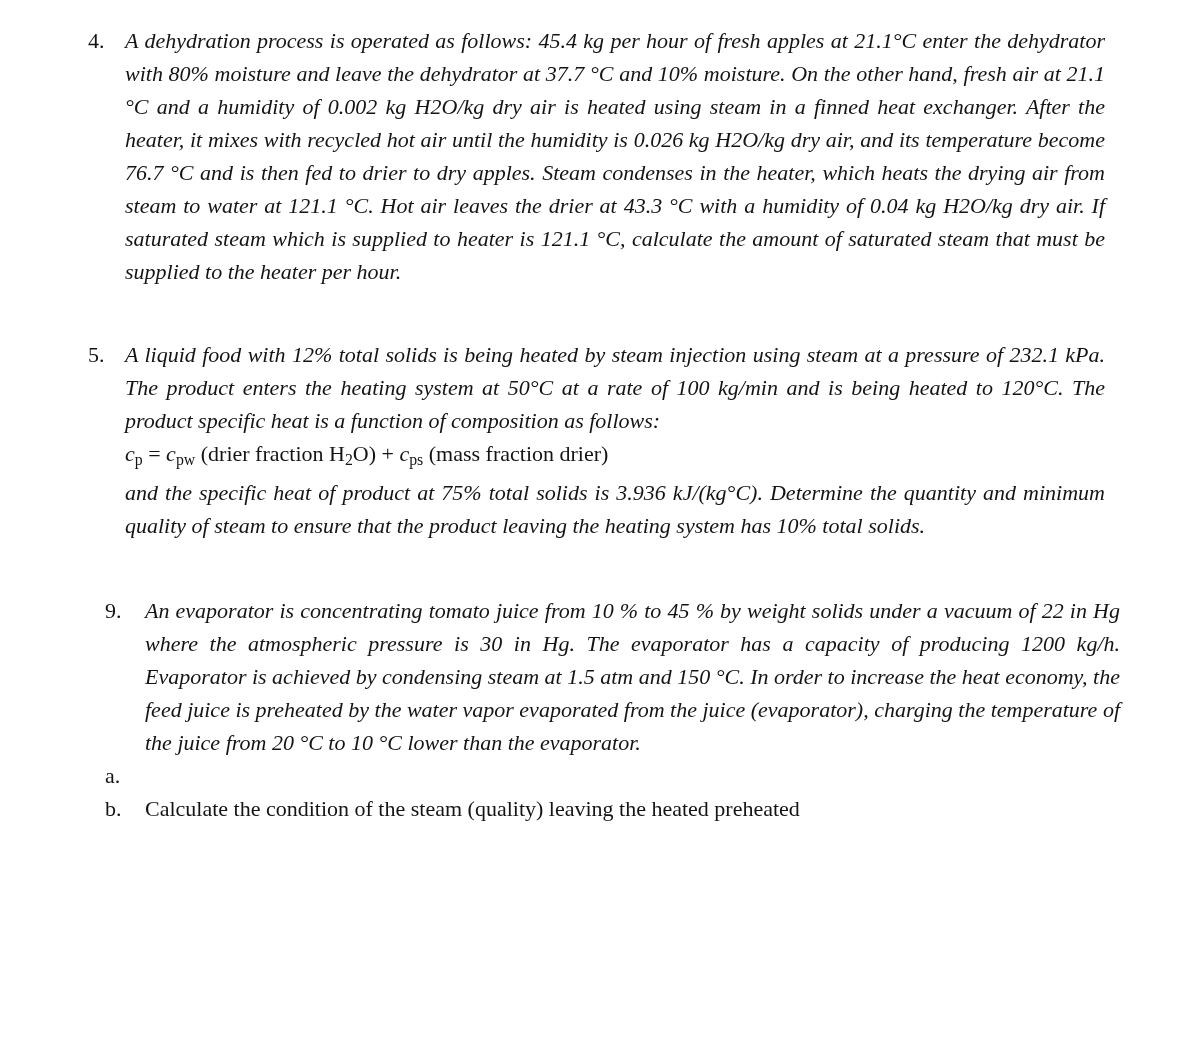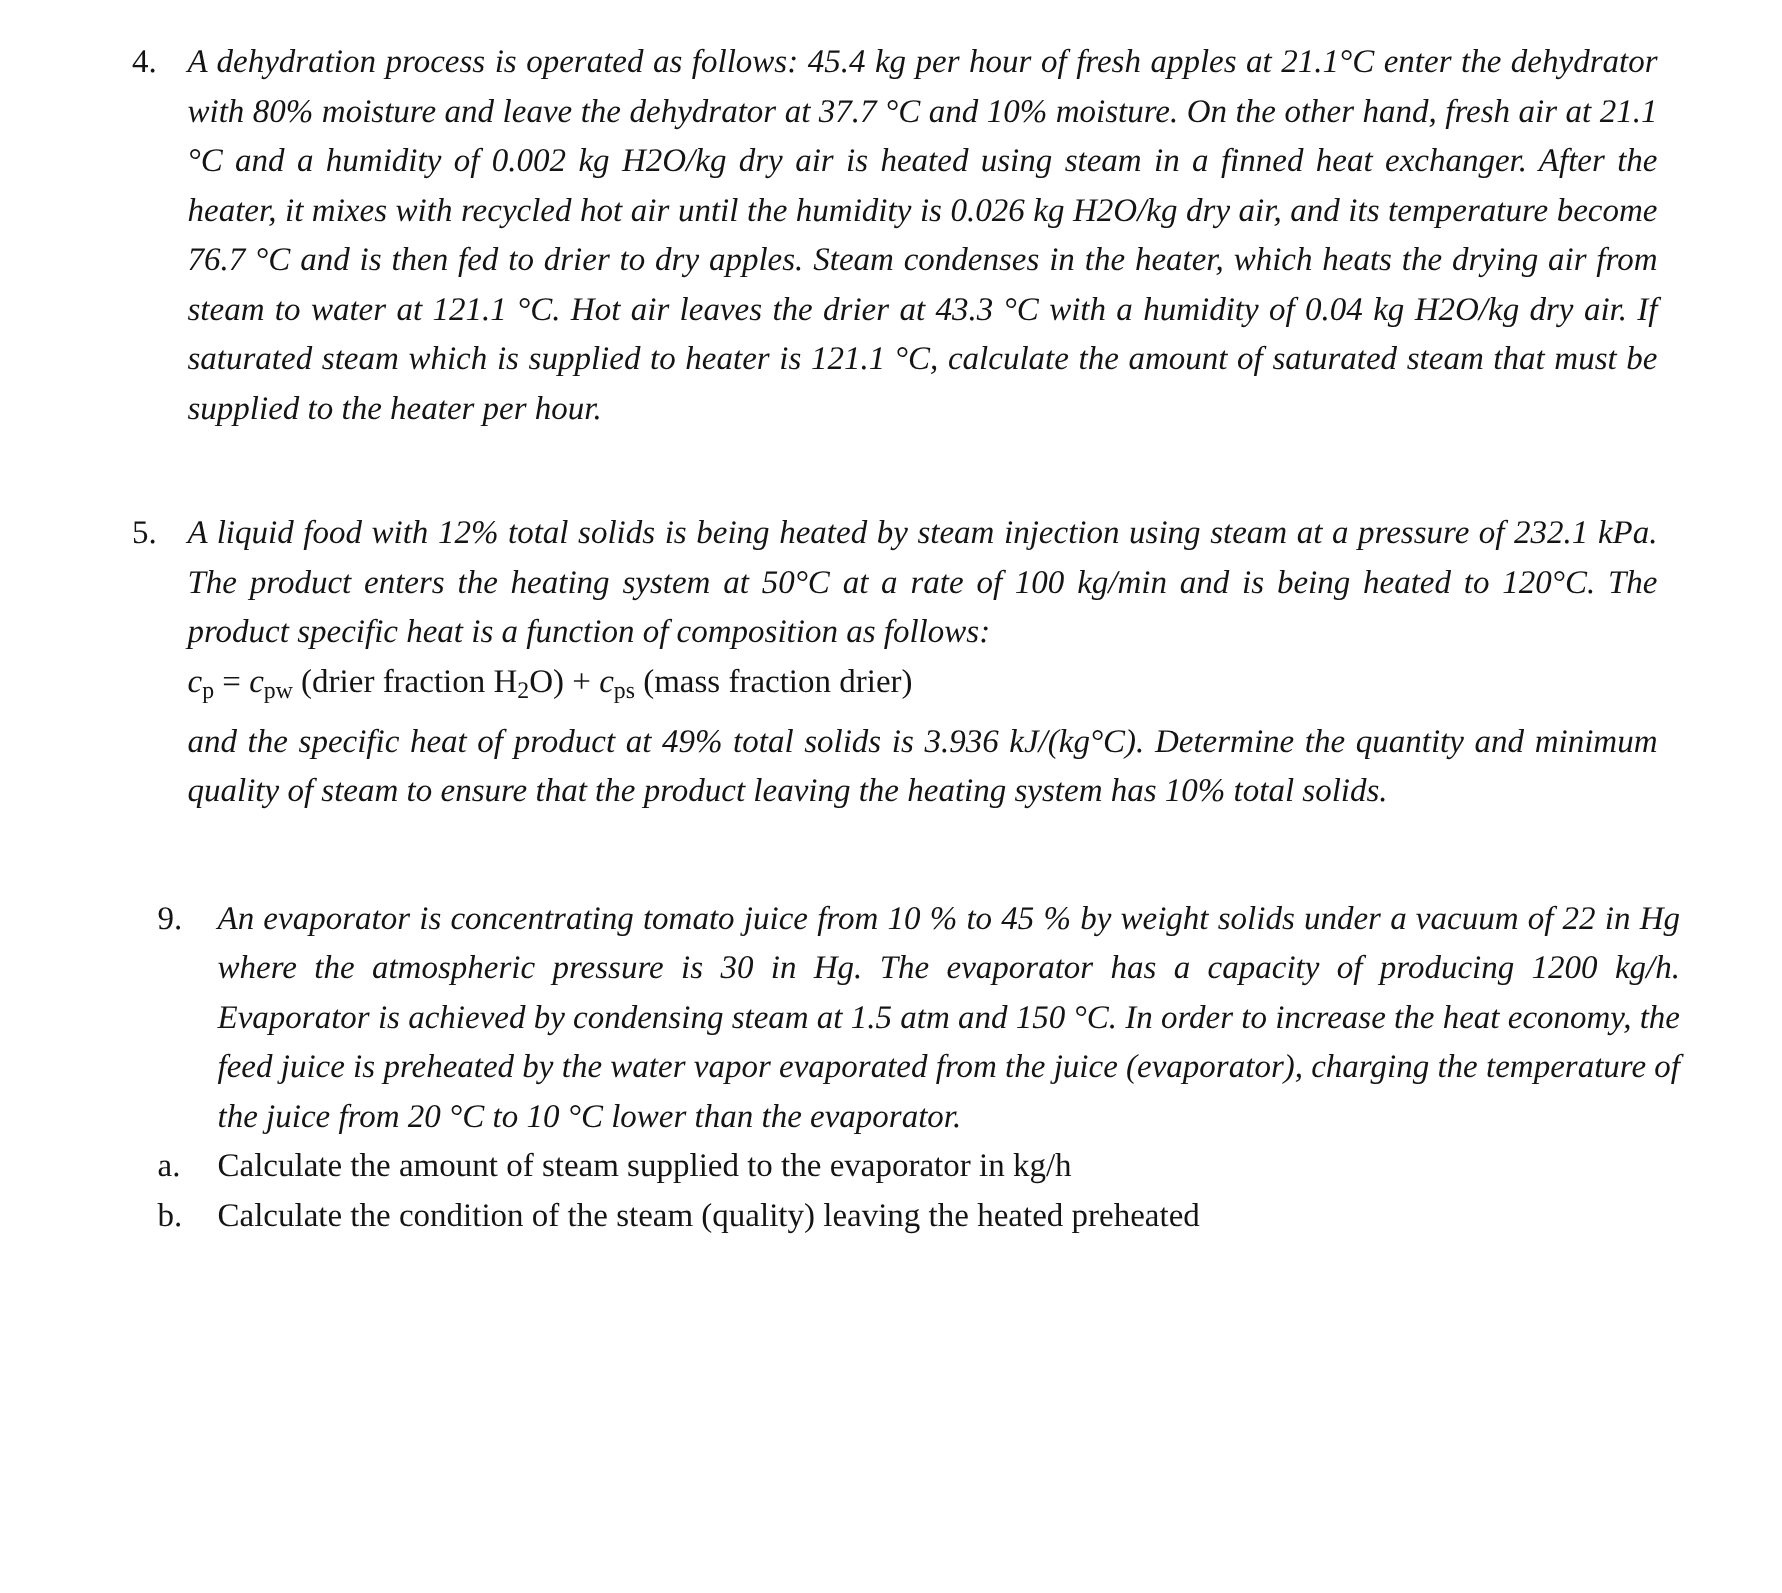--- a/index.html
+++ b/index.html
@@ -75,32 +75,31 @@
   <div class="problem">
     <div class="num">4.</div>
     <div class="body just">A dehydration process is operated as follows: 45.4 kg per hour of fresh apples at 21.1°C enter the dehydrator with 80% moisture and leave the dehydrator at 37.7 °C and 10% moisture. On the other hand, fresh air at 21.1 °C and a humidity of 0.002 kg H2O/kg dry air is heated using steam in a finned heat exchanger. After the heater, it mixes with recycled hot air until the humidity is 0.026 kg H2O/kg dry air, and its temperature become 76.7 °C and is then fed to drier to dry apples. Steam condenses in the heater, which heats the drying air from steam to water at 121.1 °C. Hot air leaves the drier at 43.3 °C with a humidity of 0.04 kg H2O/kg dry air. If saturated steam which is supplied to heater is 121.1 °C, calculate the amount of saturated steam that must be supplied to the heater per hour.</div>
   </div>
 
   <div class="problem gap-5">
     <div class="num">5.</div>
     <div class="body">
       <div class="just">A liquid food with 12% total solids is being heated by steam injection using steam at a pressure of 232.1 kPa. The product enters the heating system at 50°C at a rate of 100 kg/min and is being heated to 120°C. The product specific heat is a function of composition as follows:</div>
       <div class="eqline"><span class="var">c</span><span class="sub">p</span><span> = </span><span class="var">c</span><span class="sub">pw</span><span> (drier fraction H</span><span class="sub">2</span><span>O) + </span><span class="var">c</span><span class="sub">ps</span><span> (mass fraction drier)</span></div>
-      <div class="just">and the specific heat of product at 49% total solids is 3.936 kJ/(kg°C). Determine the quantity and minimum quality of steam to ensure that the product leaving the heating system has 10% total solids.</div>
+      <div class="just">and the specific heat of product at 75% total solids is 3.936 kJ/(kg°C). Determine the quantity and minimum quality of steam to ensure that the product leaving the heating system has 10% total solids.</div>
     </div>
   </div>
 
   <div class="problem p9">
     <div class="num">9.</div>
     <div class="body just">An evaporator is concentrating tomato juice from 10 % to 45 % by weight solids under a vacuum of 22 in Hg where the atmospheric pressure is 30 in Hg. The evaporator has a capacity of producing 1200 kg/h. Evaporator is achieved by condensing steam at 1.5 atm and 150 °C. In order to increase the heat economy, the feed juice is preheated by the water vapor evaporated from the juice (evaporator), charging the temperature of the juice from 20 °C to 10 °C lower than the evaporator.</div>
   </div>
 
   <div class="subrow">
     <div class="num">a.</div>
-    <div class="body">Calculate the amount of steam supplied to the evaporator in kg/h</div>
   </div>
 
   <div class="subrow">
     <div class="num">b.</div>
     <div class="body">Calculate the condition of the steam (quality) leaving the heated preheated</div>
   </div>
 
 </div>
 
 </body></html>

